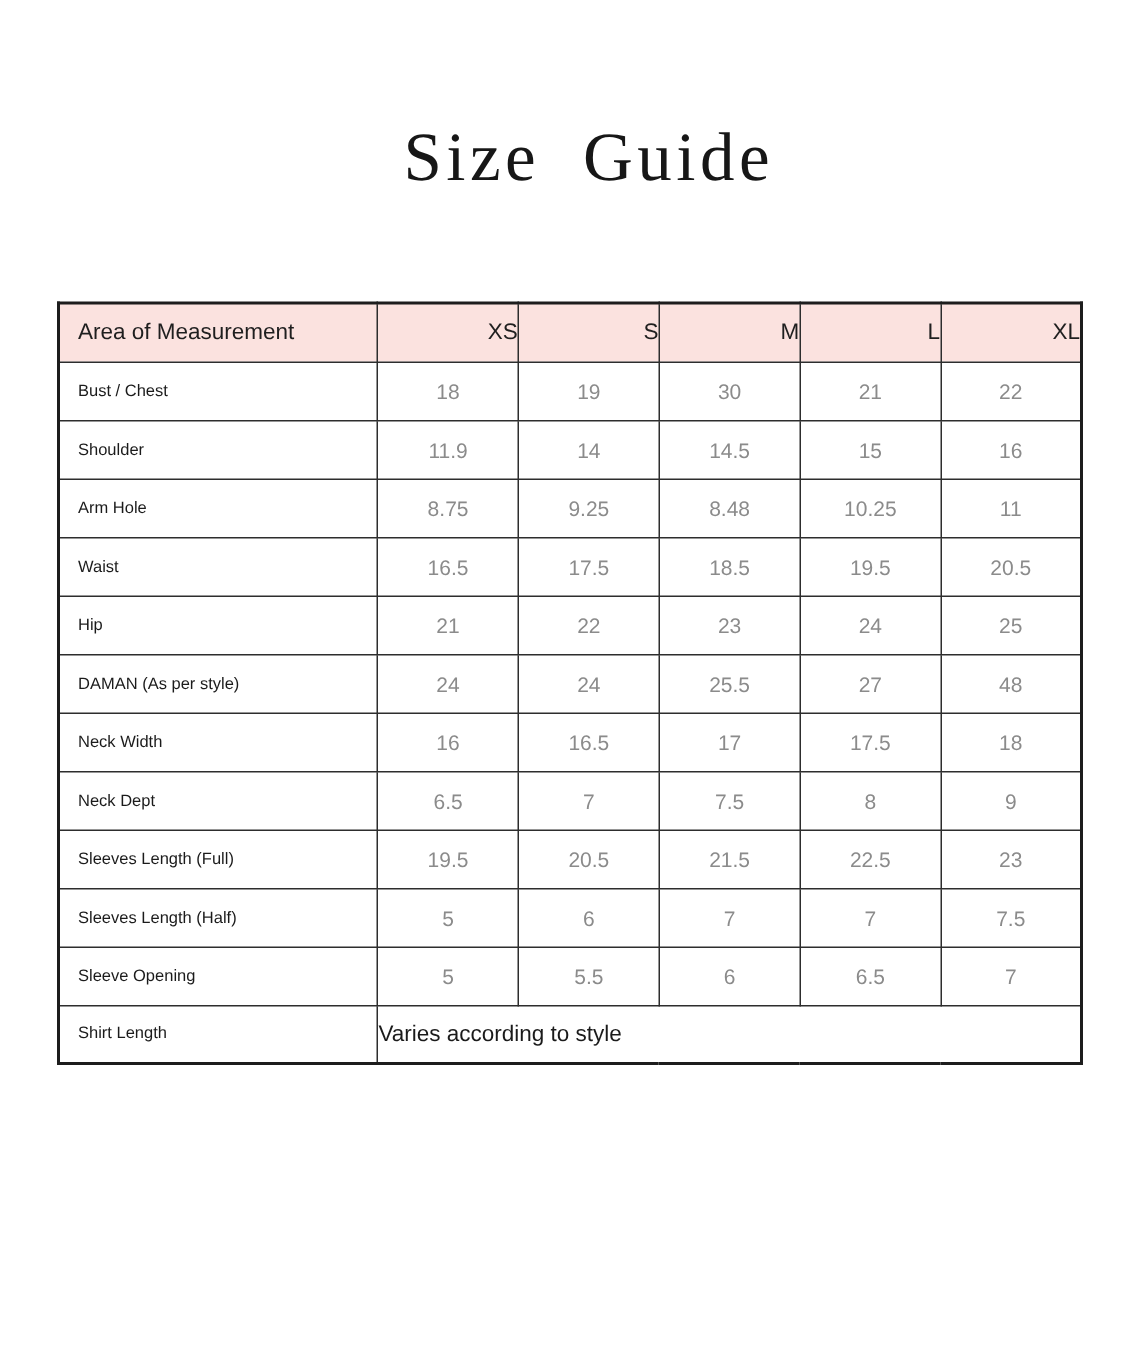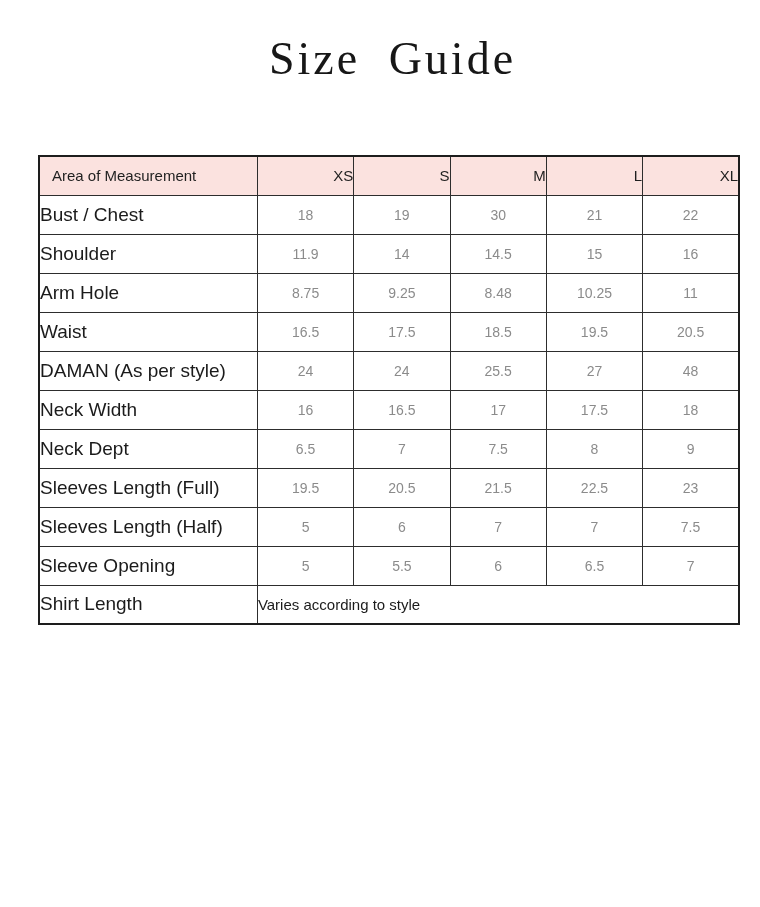--- a/index.html
+++ b/index.html
@@ -12,32 +12,32 @@
   html,body{
     margin:0;padding:0;background:#ffffff;
   }
   body{
     width:760px;height:907px;
     font-family:"Liberation Sans",sans-serif;
     color:var(--label-color);
     overflow:hidden;
   }
   .page-title{
-    margin:32px 0 0 0;
+    margin:78px 0 0 0;
     text-align:center;
     font-family:"Liberation Serif","DejaVu Serif",serif;
     font-weight:400;
     font-size:46px;
     letter-spacing:3px;
     word-spacing:14px;
     color:#171717;
     padding-left:25px;
   }
   .table-wrap{
-    margin:70px 20px 0 38px;
+    margin:70px 38px 0 38px;
   }
   table.size-table{
     width:100%;
     border-collapse:collapse;
     table-layout:fixed;
     border:2px solid var(--outer-border);
   }
   .size-table th,
   .size-table td{
     border:1px solid var(--border-color);
@@ -52,21 +52,22 @@
     color:#1f1f1f;
     text-align:right;
   }
   .size-table th.label-col{
     text-align:left;
     padding-left:12px;
     width:31.2%;
   }
   .size-table td.label{
     text-align:left;
-    font-size:19px;
+    padding-left:12px;
+    font-size:11px;
     color:var(--label-color);
   }
   .size-table td.val{
     text-align:center;
     font-size:14px;
     color:var(--value-color);
   }
   .size-table td.note{
     text-align:left;
     font-size:15px;
@@ -118,20 +119,28 @@
         </tr>
         <tr>
           <td class="label">Waist</td>
           <td class="val">16.5</td>
           <td class="val">17.5</td>
           <td class="val">18.5</td>
           <td class="val">19.5</td>
           <td class="val">20.5</td>
         </tr>
         <tr>
+          <td class="label">Hip</td>
+          <td class="val">21</td>
+          <td class="val">22</td>
+          <td class="val">23</td>
+          <td class="val">24</td>
+          <td class="val">25</td>
+        </tr>
+        <tr>
           <td class="label">DAMAN (As per style)</td>
           <td class="val">24</td>
           <td class="val">24</td>
           <td class="val">25.5</td>
           <td class="val">27</td>
           <td class="val">48</td>
         </tr>
         <tr>
           <td class="label">Neck Width</td>
           <td class="val">16</td>

